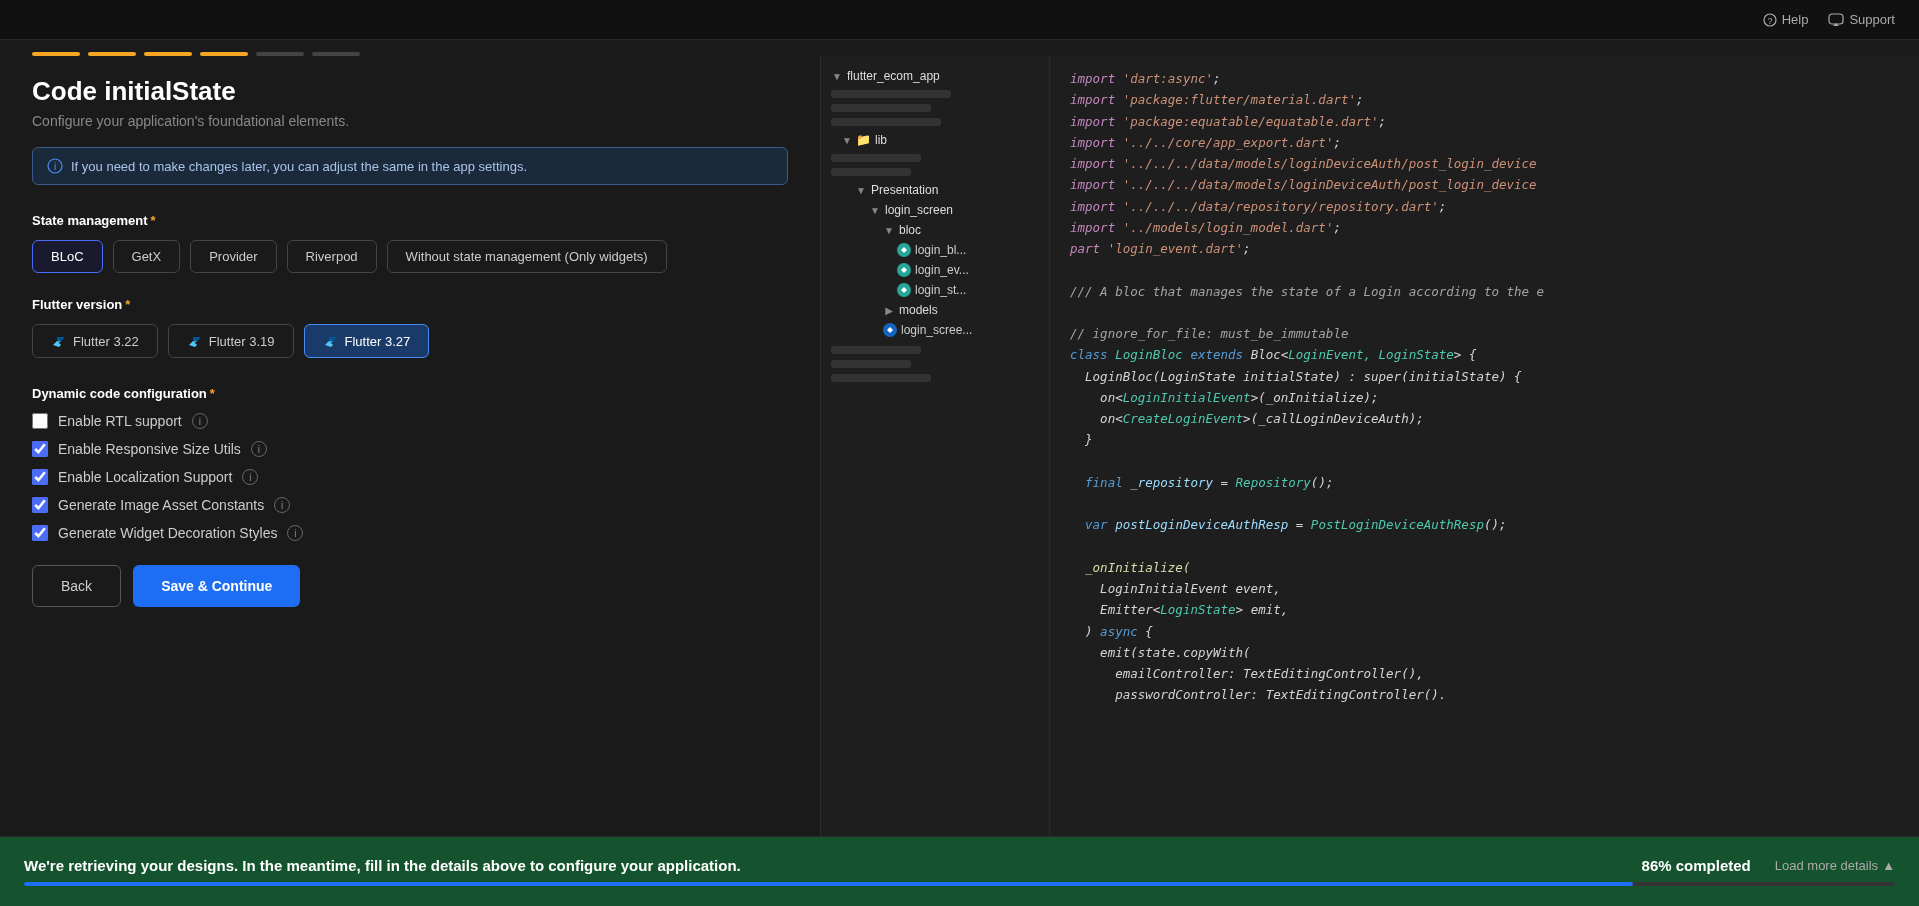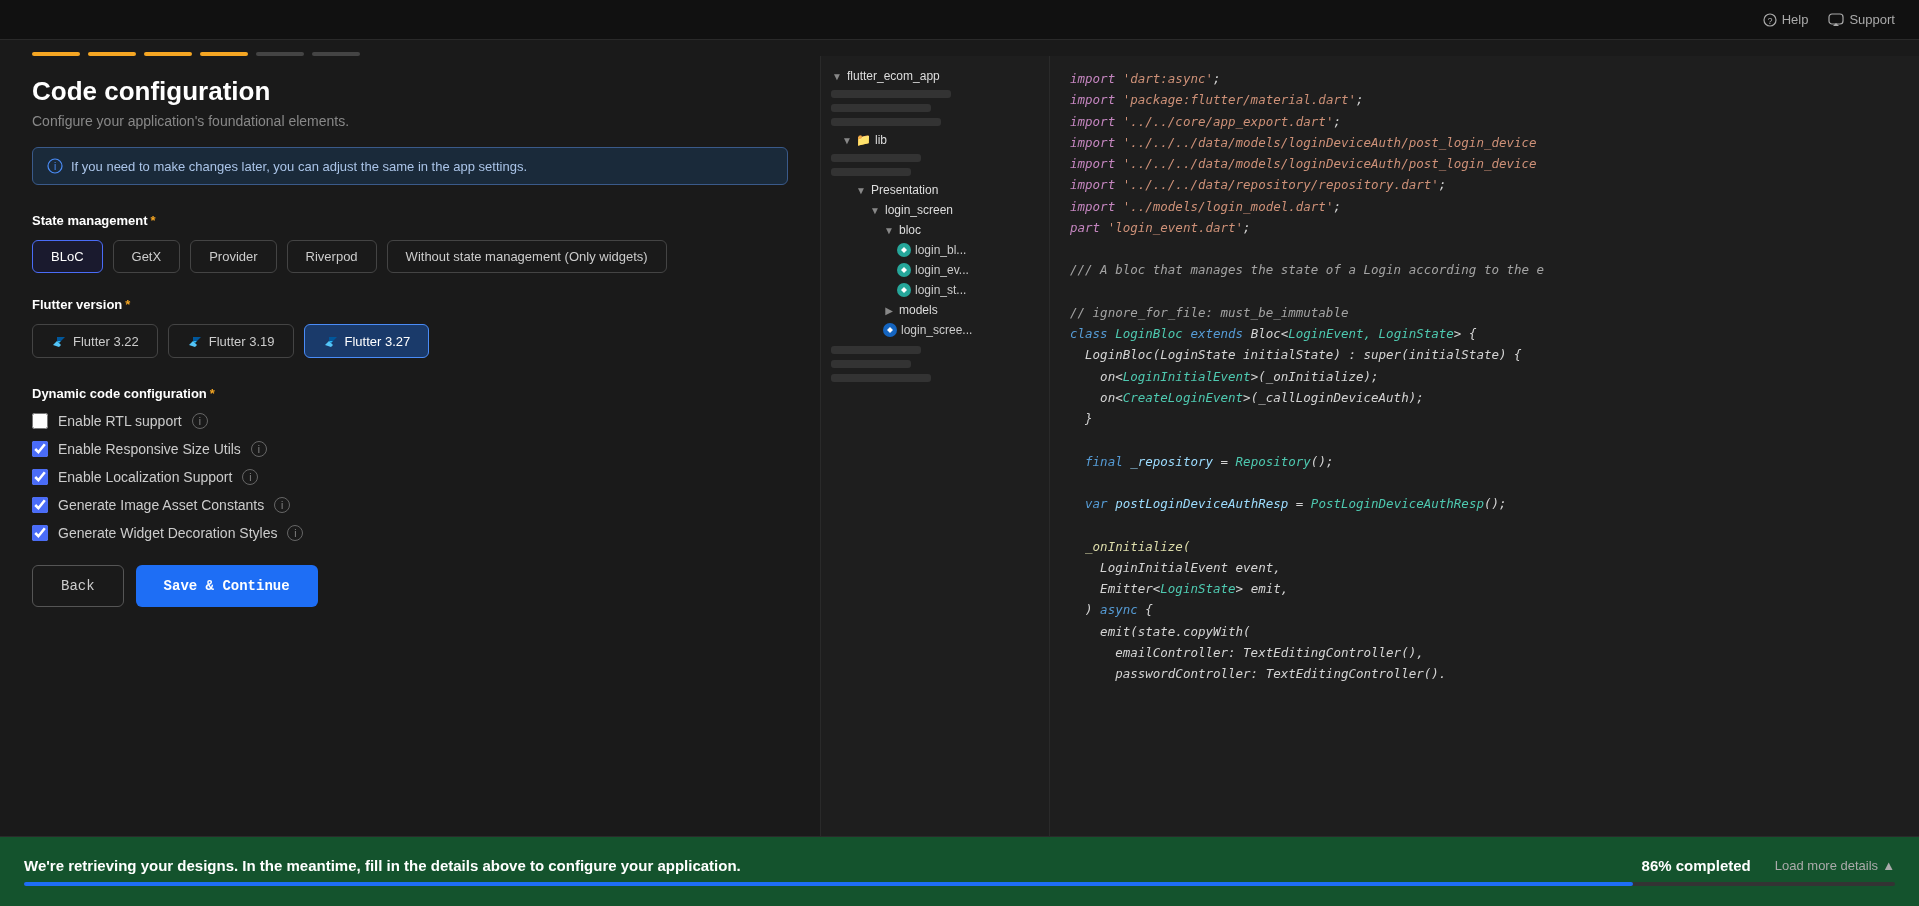--- a/index.html
+++ b/index.html
@@ -188,21 +188,20 @@
       color: #888;
       cursor: pointer;
       flex-shrink: 0;
     }
 
     
     .action-buttons {
       display: flex;
       gap: 12px;
       margin-top: 10px;
-      font-family: Liberation Mono, monospace;
     }
 
     .btn-back {
       padding: 12px 28px;
       border-radius: 6px;
       border: 1px solid #555;
       background: transparent;
       color: #ccc;
       cursor: pointer;
       font-size: 14px;
@@ -395,21 +394,21 @@
   <div class="progress-dot"></div>
   <div class="progress-dot"></div>
   <div class="progress-dot"></div>
   <div class="progress-dot inactive"></div>
   <div class="progress-dot inactive"></div>
 </div>
 
 <div class="main-content">
 
   <div class="left-panel">
-    <h1 class="page-title">Code configuration</h1>
+    <h1 class="page-title">Code initialState</h1>
     <p class="page-subtitle">Configure your application's foundational elements.</p>
 
     <div class="info-box">
       <svg width="16" height="16" viewBox="0 0 16 16">
         <circle cx="8" cy="8" r="7" stroke="#4a8cf7" stroke-width="1.2" fill="none"></circle>
         <text x="8" y="12" text-anchor="middle" fill="#4a8cf7" font-size="10">i</text>
       </svg>
       <span>If you need to make changes later, you can adjust the same in the app settings.</span>
     </div>
 
@@ -572,20 +571,21 @@
     </div>
 
     <div class="tree-placeholder indent-2" style="width: 90px; margin-top: 6px;"></div>
     <div class="tree-placeholder indent-2" style="width: 80px; margin-top:6px;"></div>
     <div class="tree-placeholder indent-2" style="width: 100px; margin-top:6px;"></div>
   </div>
 
   <div class="code-panel">
     <div class="code-line"><span class="kw-import">import </span><span class="kw-string">'dart:async'</span><span class="kw-plain">;</span></div>
     <div class="code-line"><span class="kw-import">import </span><span class="kw-string">'package:flutter/material.dart'</span><span class="kw-plain">;</span></div>
+    <div class="code-line"><span class="kw-import">import </span><span class="kw-string">'package:equatable/equatable.dart'</span><span class="kw-plain">;</span></div>
     <div class="code-line"><span class="kw-import">import </span><span class="kw-string">'../../core/app_export.dart'</span><span class="kw-plain">;</span></div>
     <div class="code-line"><span class="kw-import">import </span><span class="kw-string">'../../../data/models/loginDeviceAuth/post_login_device</span></div>
     <div class="code-line"><span class="kw-import">import </span><span class="kw-string">'../../../data/models/loginDeviceAuth/post_login_device</span></div>
     <div class="code-line"><span class="kw-import">import </span><span class="kw-string">'../../../data/repository/repository.dart'</span><span class="kw-plain">;</span></div>
     <div class="code-line"><span class="kw-import">import </span><span class="kw-string">'../models/login_model.dart'</span><span class="kw-plain">;</span></div>
     <div class="code-line"><span class="kw-part">part </span><span class="kw-string">'login_event.dart'</span><span class="kw-plain">;</span></div>
     <div class="code-line">&nbsp;</div>
     <div class="code-line"><span class="kw-comment">/// A bloc that manages the state of a Login according to the e</span></div>
     <div class="code-line">&nbsp;</div>
     <div class="code-line"><span class="kw-comment">// ignore_for_file: must_be_immutable</span></div>

